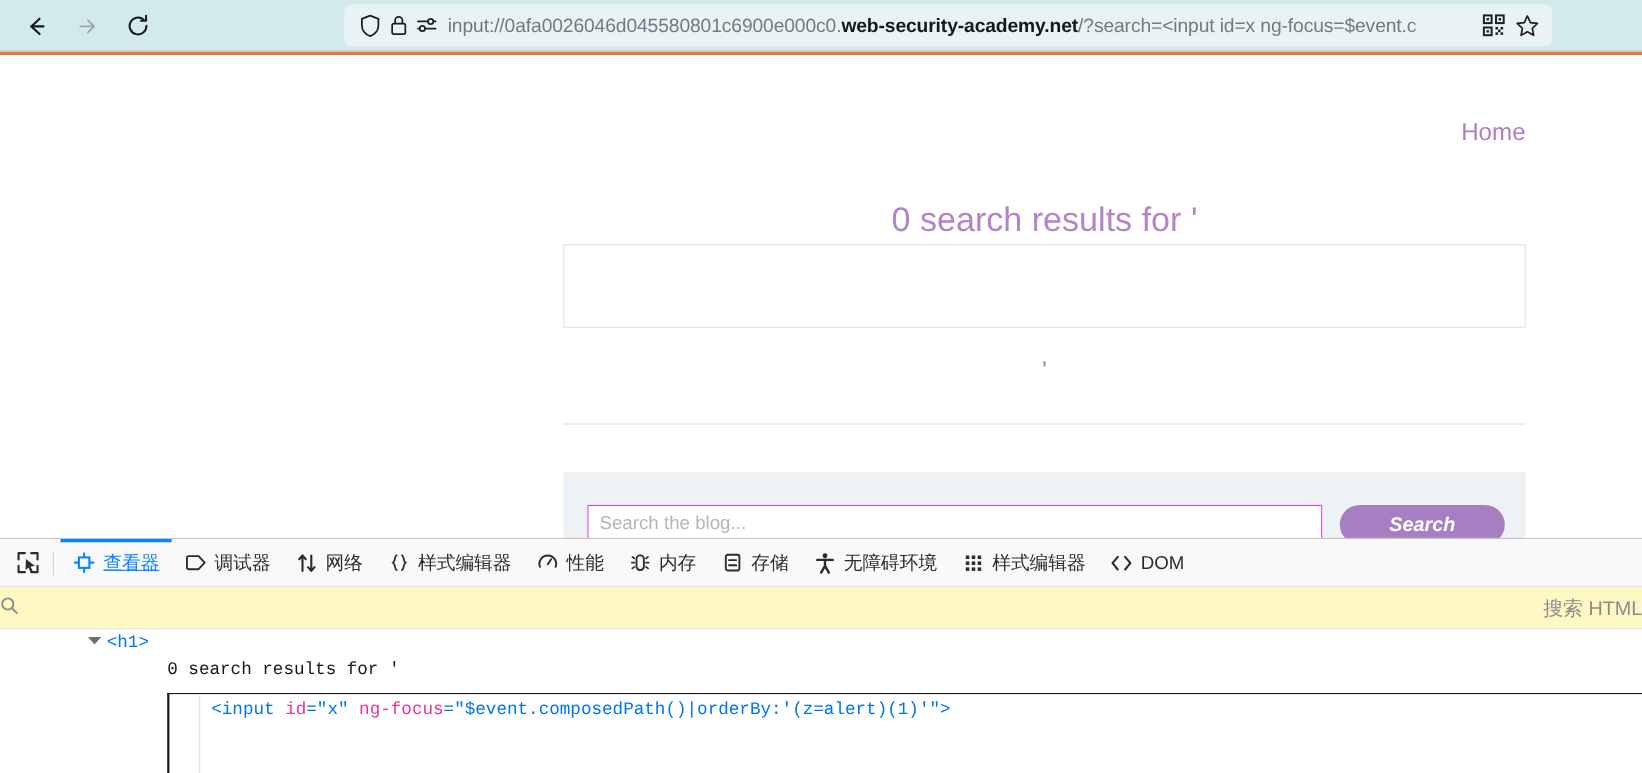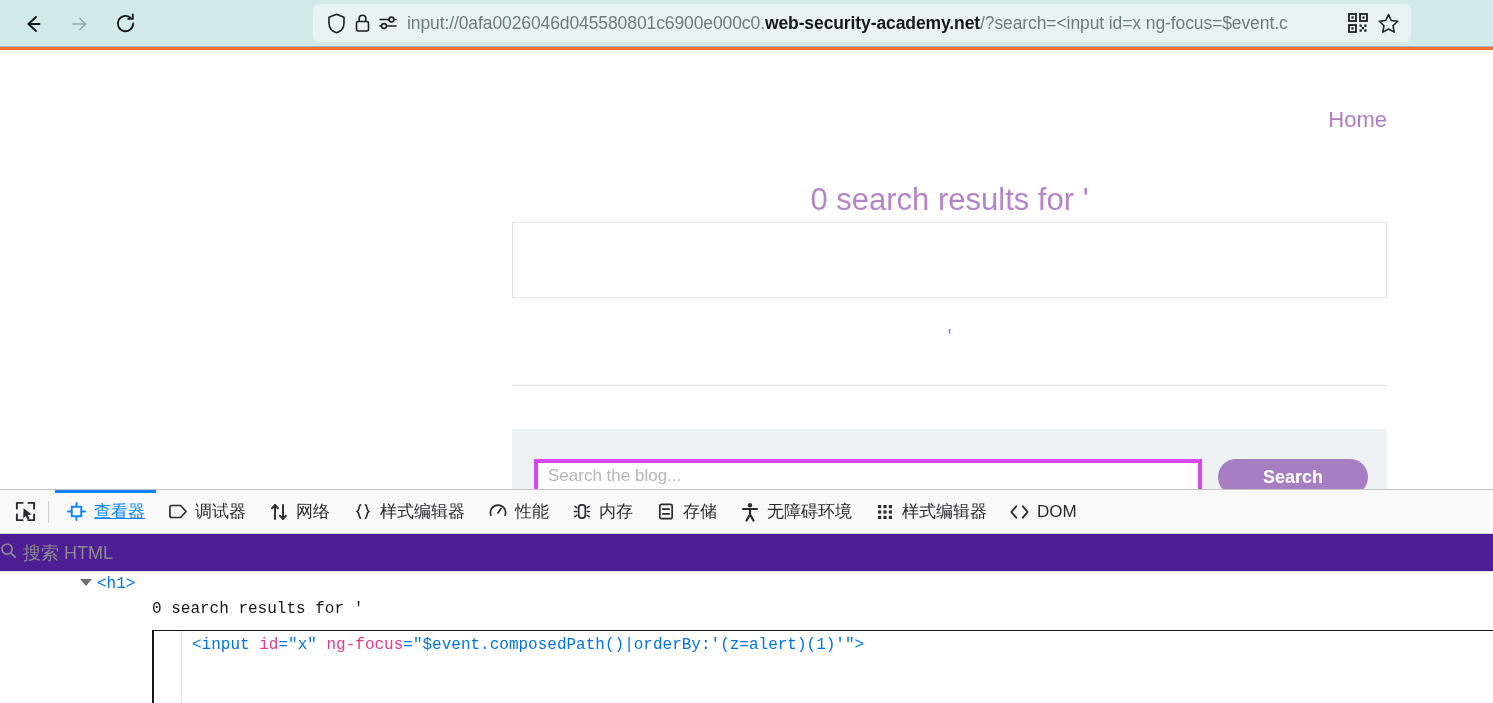--- a/index.html
+++ b/index.html
@@ -146,40 +146,41 @@
   #search-section {
     position: absolute;
     left: 0; top: 382px;
     width: 875px; height: 60px;
     background: #eef2f4;
   }
   #blog-search-input {
     position: absolute;
     left: 22px; top: 30px;
     width: 668px; height: 34px;
-    border: 4px solid #d946ef;
+    border: 1px solid #d946ef;
     background: #ffffff;
     font-size: 17px;
     color: #555;
     padding: 0 10px;
     outline: none;
   }
   #blog-search-input::placeholder { color: #b5b5b5; }
   #blog-search-btn {
     position: absolute;
     left: 706px; top: 30px;
     width: 150px; height: 36px;
     background: #a87ec2;
     border: none;
     border-radius: 18px;
     color: #ffffff;
     font-size: 18px;
     font-weight: bold;
     cursor: pointer;
     font-family: "Liberation Sans", sans-serif;
+    font-style: italic;
   }
 
   
   #devtools {
     position: absolute;
     top: 489px; left: 0;
     width: 1493px; height: 174px;
     background: #ffffff;
     border-top: 1px solid #c4c4c4;
   }
@@ -227,26 +228,27 @@
     width: 21px; height: 21px;
     display: flex; align-items: center; justify-content: center;
     flex: 0 0 auto;
   }
   .dt-tab .tab-label { text-decoration: none; }
   .dt-tab.active .tab-label { text-decoration: underline; }
 
   #html-search-row {
     position: relative;
     height: 38px;
-    background: #4c1d95;
+    background: #fef9c3;
     border-bottom: 1px solid #e0e0e0;
     display: flex; align-items: center;
     padding-left: 0;
     gap: 6px;
     cursor: text;
+    justify-content: space-between;
   }
   #html-search-text {
     font-size: 18px;
     color: #8b8b8b;
   }
 
   #dom-tree {
     position: relative;
     height: 131px;
     background: #ffffff;

